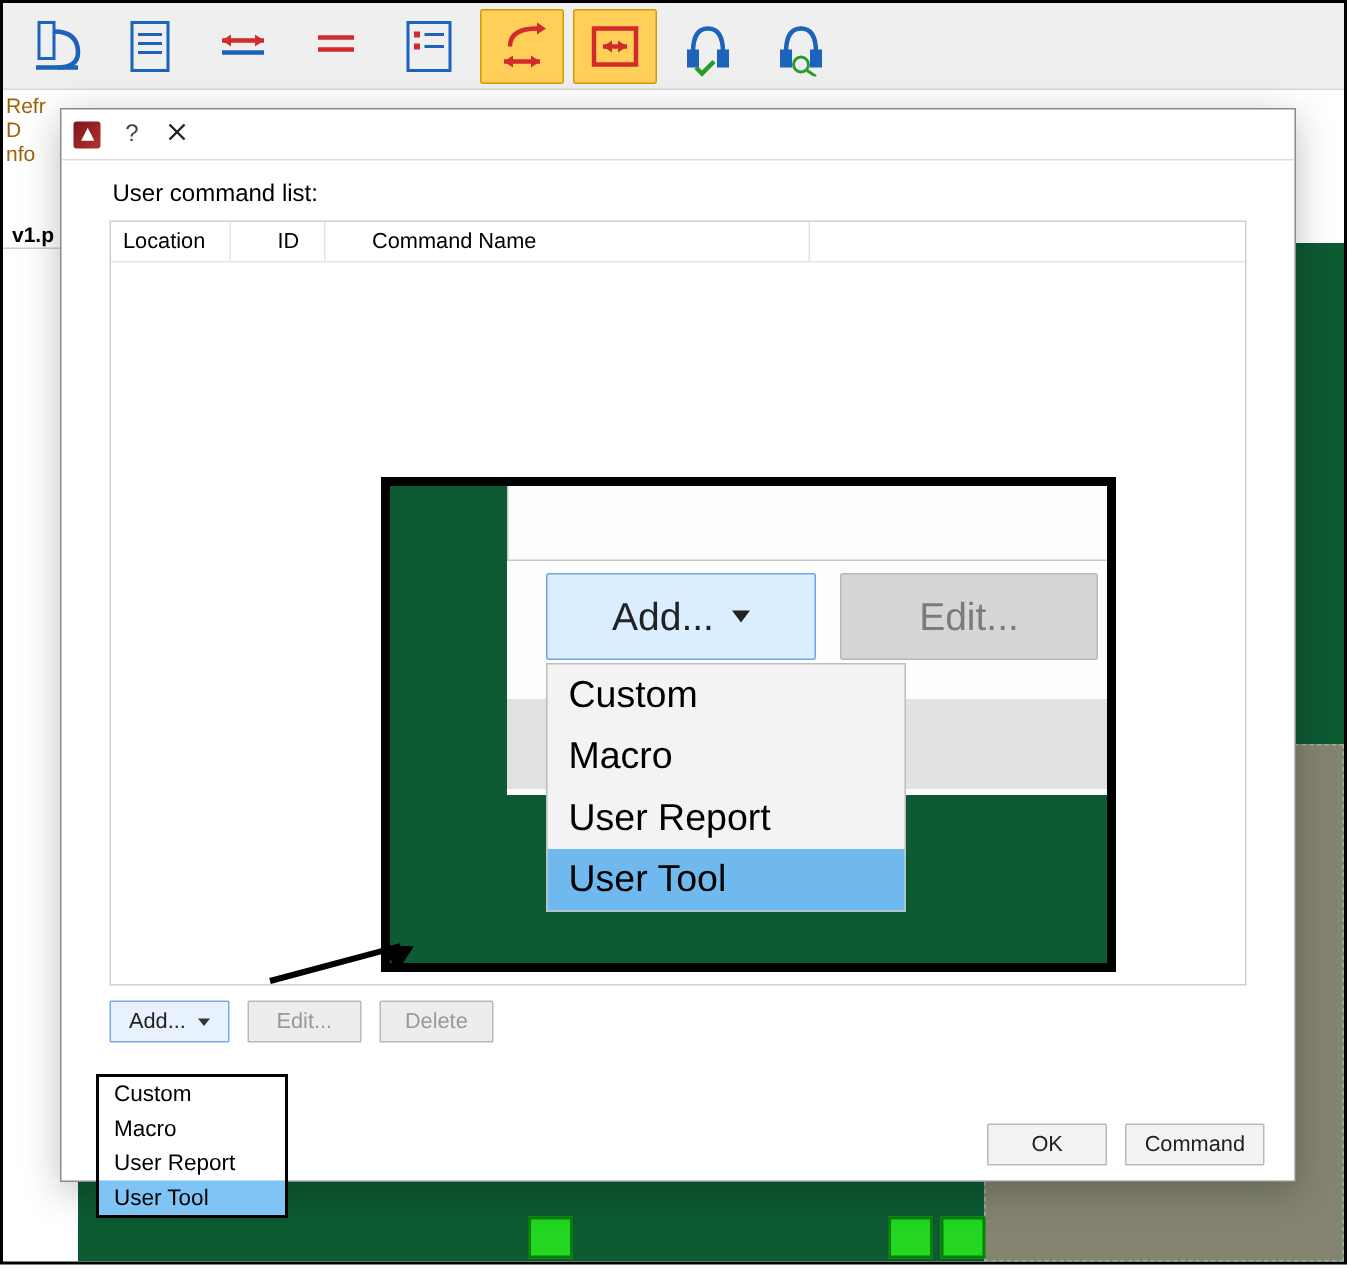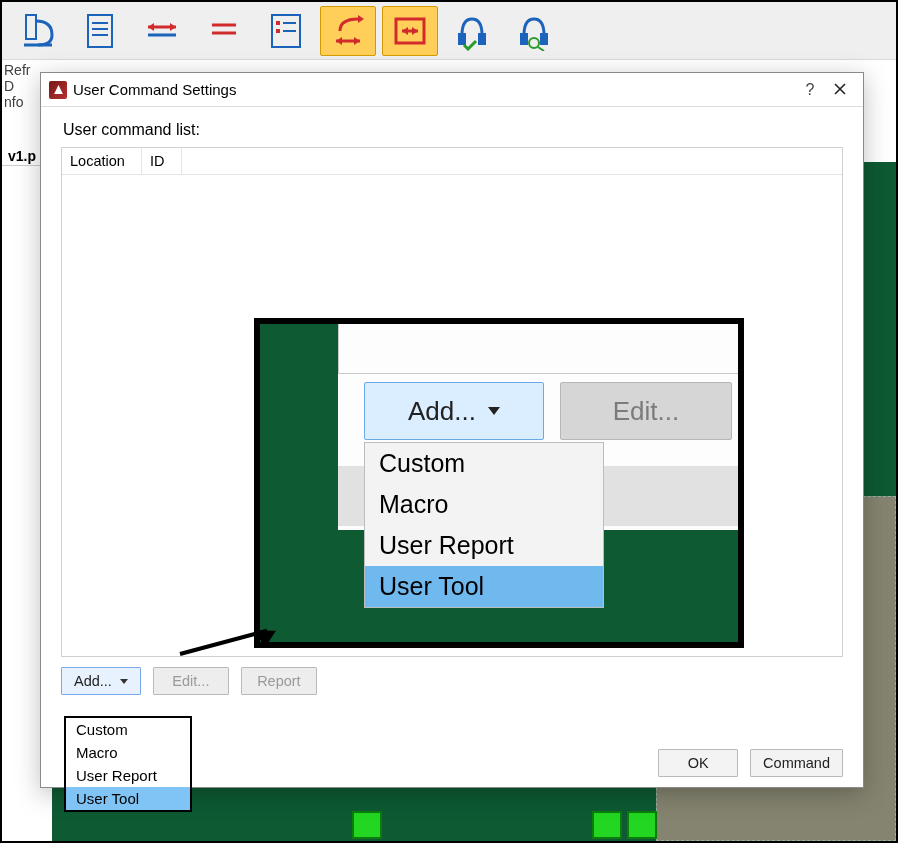--- a/index.html
+++ b/index.html
@@ -14,21 +14,21 @@
   .ribbon {
     position: absolute; left: 0; right: 0; top: 0; height: 58px;
     background: #efefef; display: flex; gap: 6px; padding: 0 8px;
     border-bottom: 1px solid #d9d9d9;
   }
   .ribbon .rbtn { width: 56px; height: 50px; margin-top:4px; display:flex; align-items:center; justify-content:center; border-radius:2px; }
   .ribbon .rbtn.hot { background: #ffcf5a; border:1px solid #d49b00; }
   .ribbon svg { display:block; }
 
   .ribbon-labels {
-    position: absolute; left: 0; top: 58px; width: 50px; background:#fff; padding: 2px 0 4px 2px; font-size: 14px; color:#404040;
+    position: absolute; left: 0; top: 58px; width: 50px; background:#fff; padding: 2px 0 4px 2px; font-size: 14px; color:#a16207;
   }
   .ribbon-labels span { display:block; line-height:16px; }
 
   .file-tab {
     position: absolute; top: 145px; left: 0; padding: 1px 6px; font-size: 14px; font-weight: 600;
     border-right:1px solid #ccc; border-bottom:1px solid #ccc; background:#fff;
   }
 
   
   .board {
@@ -50,27 +50,27 @@
   .dlg .titlebar {
     height:34px; display:flex; align-items:center; padding:0 8px; border-bottom:1px solid #ddd;
     font-size:15px;
   }
   .dlg .titlebar .appicon { width:18px; height:18px; margin-right:6px; background:linear-gradient(135deg,#7a1717,#b43131); border-radius:2px; display:inline-flex; align-items:center; justify-content:center; }
   .dlg .titlebar .appicon svg { width:11px; height:11px; }
   .dlg .titlebar .title { flex:1; }
   .dlg .titlebar .help, .dlg .titlebar .close { width:30px; text-align:center; font-size:16px; color:#444; }
   .dlg .titlebar .close svg { width:12px; height:12px; }
 
-  .dlg .body { position:absolute; inset:34px 0 0 0; padding: 10px 20px; }
+  .dlg .body { position:absolute; inset:34px 0 0 0; padding: 10px 32px; }
   .dlg .list-label { font-size:16px; margin: 4px 2px 8px; }
 
   .tbl {
     border:1px solid #d0d0d0; height: 510px; position:relative; background:#fff;
   }
-  .tbl .hdr { display:flex; border-bottom:1px solid #e5e5e5; font-size:14.5px; }
+  .tbl .hdr { display:flex; border-bottom:1px solid #e5e5e5; font-size:14.5px;gap:23px; }
   .tbl .hdr .col { padding:5px 8px; border-right:1px solid #e5e5e5; }
   .tbl .hdr .col.loc  { width:80px; }
   .tbl .hdr .col.id   { width:40px; }
   .tbl .hdr .col.cmd  { width:300px; }
   .tbl .hdr .col.desc { flex:1; border-right:none; }
 
   .row-btns { margin-top:10px; display:flex; gap:12px; }
   .btn { height:28px; min-width:76px; padding:0 12px; display:inline-flex; align-items:center; justify-content:center; font-size:14.5px; border:1px solid #b9b9b9; background:#eee; color:#444; border-radius:1px; }
   .btn[disabled] { color:#9a9a9a; background:#ededed; }
   .btn.add { background:#e8f2ff; border-color:#79a9e8; color:#222; }
@@ -223,44 +223,44 @@
     <div class="chip c3"></div>
   </div>
 
   <div class="dlg">
     <div class="titlebar">
       <span class="appicon">
           <svg viewBox="0 0 10 10">
             <polygon points="1,9 5,1 9,9" fill="#fff"></polygon>
           </svg>
         </span>
-      <span class="title">User Command Settings</span>
       <span class="help">?</span>
       <span class="close"><svg viewBox="0 0 12 12">
             <line x1="1" y1="1" x2="11" y2="11" stroke="#222" stroke-width="1.6"></line>
             <line x1="11" y1="1" x2="1" y2="11" stroke="#222" stroke-width="1.6"></line>
           </svg></span>
     </div>
 
     <div class="body">
       <div class="list-label">User command list:</div>
       <div class="tbl">
         <div class="hdr">
           <div class="col loc">Location</div>
           <div class="col id">ID</div>
+          <div class="col cmd">Command Name</div>
         </div>
       </div>
 
       <div class="row-btns">
         <button class="btn add">
             <span>Add...</span>
             <span class="tri"></span>
           </button>
         <button class="btn" disabled="">Edit...</button>
-        <button class="btn" disabled="">Report</button>
+        <button class="btn" disabled="">Delete</button>
       </div>
 
       <div class="footer">
         <button class="btn">OK</button>
         <button class="btn">Command</button>
       </div>
     </div>
   </div>
 
   <div class="callout">

